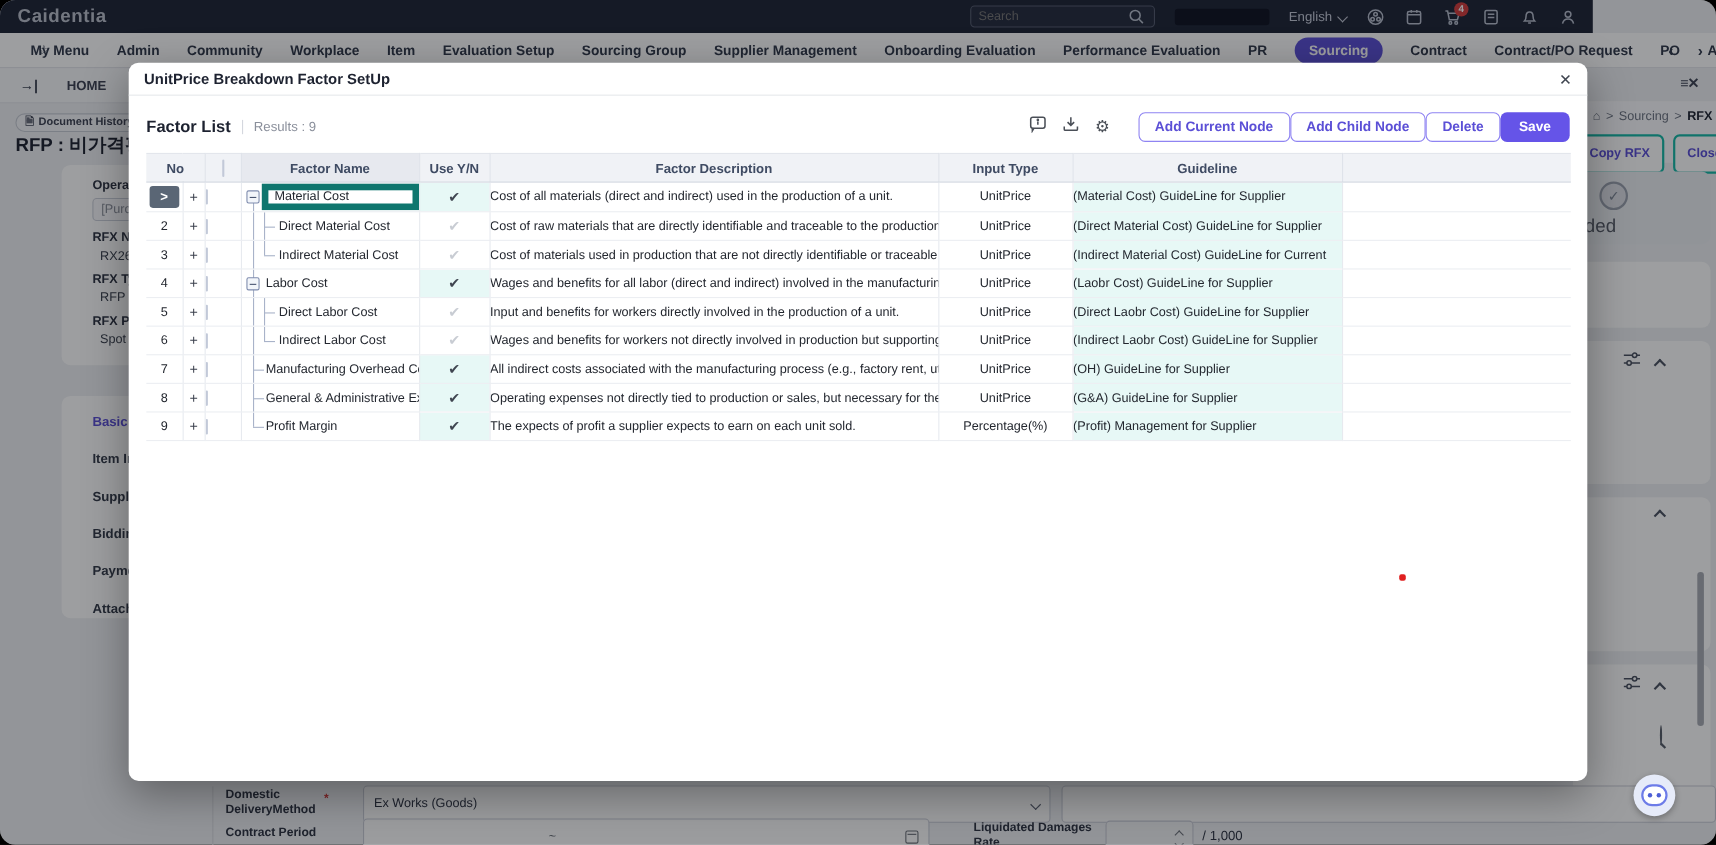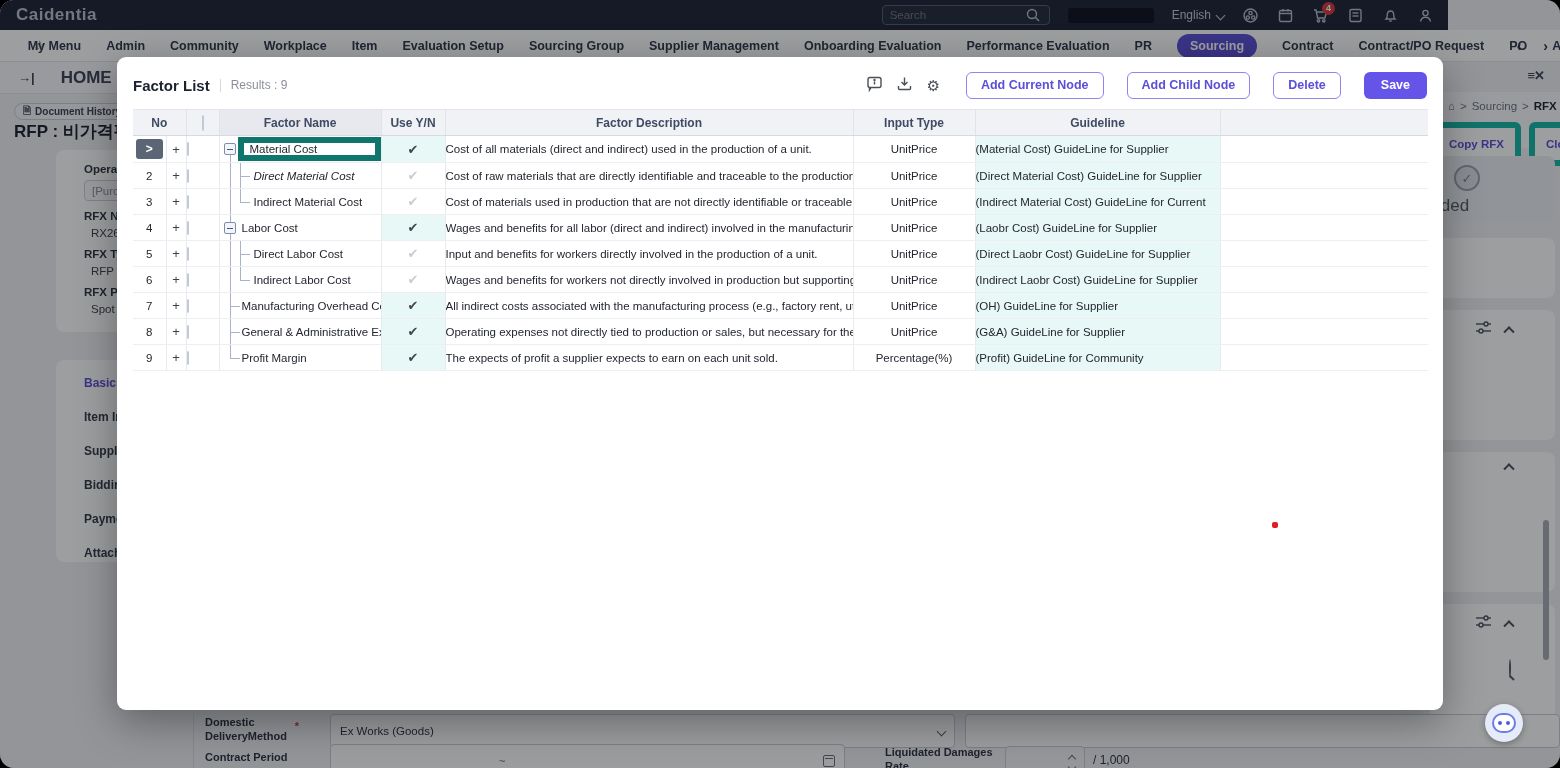--- a/index.html
+++ b/index.html
@@ -23,21 +23,21 @@
   .burger { width:20px; height:14px; margin:0 18px 0 16px; display:flex; flex-direction:column; justify-content:space-between; }
   .burger span { height:2.2px; background:#3c4252; border-radius:1px; }
   .nav-items { display:flex; align-items:center; gap:25px; font-size:12.5px; font-weight:700; color:#2f3749; white-space:nowrap; }
   .nav-item { cursor:default; }
   .nav-item.active { background:#5b4fd6; color:#fff; padding:5px 13px; border-radius:14px; }
   .nav-star { color:#2f3749; font-size:13px; margin-right:-18px; }
   .nav-arrows { position:absolute; right:12px; display:flex; gap:22px; color:#2f3749; font-size:14px; font-weight:700; }
 
   .tabstrip { position:absolute; left:0; top:62px; width:420px; height:32px; background:#f7f8fa; border-bottom:1px solid #e2e4e9; display:flex; align-items:center; color:#3c4252; }
   .collapse-ic { margin-left:18px; font-size:13px; font-weight:700; }
-  .home-tab { margin-left:26px; font-size:17px; font-weight:700; }
+  .home-tab { margin-left:26px; font-size:12px; font-weight:700; }
   .tab-star { margin-left:22px; font-size:12px; color:#6b7280; }
 
   .doc-hist { position:absolute; left:14px; top:103px; height:17px; border:1px solid #c7cbd4; border-radius:9px; background:#f4f5f8; display:flex; align-items:center; gap:4px; padding:0 8px; font-size:10px; font-weight:700; color:#3c4252; }
   .bg-title { position:absolute; left:14px; top:120px; font-size:17px; font-weight:700; color:#1d2230; white-space:nowrap; }
 
   .card { position:absolute; background:#fff; border-radius:8px; }
   .fields-card { left:56px; top:150px; width:260px; height:182px; padding:13px 0 0 28px; }
   .f-label { font-size:11.5px; font-weight:700; color:#2d3342; margin-top:9px; }
   .f-label:first-child { margin-top:0; }
   .req { color:#d03a3a; margin-left:3px; }
@@ -46,21 +46,21 @@
 
   .sections-card { left:56px; top:360px; width:260px; height:202px; padding:16px 0 0 28px; }
   .side-sec { font-size:12px; font-weight:700; color:#333a48; margin-bottom:20px; white-space:nowrap; }
   .side-sec.active { color:#5b4fd6; }
 
   .rt-icon { position:absolute; right:16px; top:68px; font-size:13px; font-weight:700; color:#3c4252; letter-spacing:-1px; }
   .pagehead-right { position:absolute; left:1400px; top:92px; width:160px; height:56px; background:#fbfbfd; border-radius:0 0 0 8px; }
   .breadcrumb { position:absolute; left:1448px; top:100px; font-size:11.5px; color:#6b7280; display:flex; gap:5px; align-items:center; white-space:nowrap; }
   .breadcrumb b { color:#1d2230; }
   .bc-actions { position:absolute; left:1432px; top:122px; display:flex; gap:8px; }
-  .btn-outline-sm { height:22px; border:6px solid #14b8a6; color:#5b4fd6; background:#fff; border-radius:6px; font-size:11.5px; font-weight:700; display:flex; align-items:center; padding:16px 11px; white-space:nowrap; }
+  .btn-outline-sm { height:22px; border:2px solid #14b8a6; color:#5b4fd6; background:#fff; border-radius:6px; font-size:11.5px; font-weight:700; display:flex; align-items:center; padding:16px 11px; white-space:nowrap; }
   .status-card { left:1420px; top:156px; width:135px; height:66px; background:#eceef2; }
   .status-circ { position:absolute; left:34px; top:9px; width:26px; height:26px; border-radius:50%; background:#dfe2e8; border:2px solid #9aa1ae; color:#7d8594; font-size:13px; display:flex; align-items:center; justify-content:center; }
   .status-lbl { position:absolute; left:0; top:40px; width:96px; text-align:left; font-size:17px; color:#555b66; }
   .rp1 { left:1430px; top:238px; width:125px; height:60px; }
   .rp2 { left:1430px; top:310px; width:125px; height:130px; }
   .rp3 { left:1430px; top:452px; width:125px; height:140px; }
   .rp4 { left:1430px; top:604px; width:125px; height:120px; }
   .panel-icons { position:absolute; right:42px; top:10px; display:flex; gap:14px; align-items:center; color:#4a5160; }
   .sliders svg { width:15px; height:13px; stroke:#4a5160; stroke-width:1.4; fill:none; }
   .chevron-up { width:8px; height:8px; border-left:2px solid #4a5160; border-top:2px solid #4a5160; transform:rotate(45deg) translate(2px,2px); }
@@ -85,21 +85,21 @@
   .modal { position:absolute; left:117px; top:57px; width:1326px; height:653px; background:#fff; border-radius:9px; z-index:50; box-shadow:0 12px 40px rgba(0,0,0,.35); }
   .m-head { height:30px; border-bottom:1px solid #e6e8ec; display:flex; align-items:center; padding:0 14px; }
   .m-title { font-size:13.5px; font-weight:700; color:#1d2230; }
   .m-close { margin-left:auto; font-size:14px; color:#3f4550; cursor:pointer; }
   .m-toolbar { display:flex; align-items:center; margin:14px 16px 10px 16px; height:28px; }
   .fl-title { font-size:15px; font-weight:700; color:#1d2230; }
   .fl-div { width:1px; height:13px; background:#d4d7de; margin:0 10px; }
   .fl-results { font-size:12px; color:#8a8f9b; }
   .tb-icons { margin-left:auto; display:flex; align-items:center; gap:13px; margin-right:14px; }
   .tb-icons svg { width:17px; height:17px; stroke:#4a4f57; fill:none; stroke-width:1.4; }
-  .m-btns { display:flex; gap:23px;padding-left:12px; }
+  .m-btns { display:flex; gap:0;padding-left:12px; }
   .btn-outline { height:27px; border:1px solid #8f84f2; color:#5b4fd6; background:#fff; border-radius:6px; font-size:12.5px; font-weight:700; display:flex; align-items:center; padding:0 14px; cursor:pointer; white-space:nowrap; }
   .btn-primary { height:27px; border:none; background:#6554e8; color:#fff; border-radius:6px; font-size:12.5px; font-weight:700; display:flex; align-items:center; padding:0 17px; cursor:pointer; }
 
   table.factor { border-collapse:collapse; table-layout:fixed; width:1295px; margin-left:16px; font-size:11.5px; color:#23272f; }
   table.factor th { height:26px; background:#f0f2f6; color:#3f4b63; font-size:12px; font-weight:700; border-right:1px solid #dfe3ea; border-top:1px solid #e3e6ec; border-bottom:1px solid #d4d9e2; }
   table.factor th.fn-h { background:#e7e9ef; }
   table.factor th:last-child, table.factor td:last-child { border-right:none; }
   table.factor td { height:26px; border-right:1px solid #e7eaef; border-bottom:1px solid #eceef2; padding:0; overflow:hidden; white-space:nowrap; }
   td.c { text-align:center; }
   td.desc, td.guide { padding-left:7px; }
@@ -315,20 +315,24 @@
           <i class="up"></i>
           <i class="dn"></i>
         </span>
     </div>
     <div class="bf-label" style="left:976px; top:43px; font-weight:400; font-size:12px;">/ 1,000</div>
   </div>
 
   <div class="dim"></div>
 
   <div class="modal">
+    <div class="m-head">
+      <span class="m-title">UnitPrice Breakdown Factor SetUp</span>
+      <span class="m-close">✕</span>
+    </div>
 
     <div class="m-toolbar">
       <span class="fl-title">Factor List</span>
       <span class="fl-div"></span>
       <span class="fl-results">Results : 9</span>
       <span class="tb-icons">
         <span><svg viewBox="0 0 17 17">
               <rect x="2" y="2.5" width="13" height="10" rx="2"></rect>
               <path d="M5 12.5l-1.5 2.5v-2.5"></path>
               <line x1="8.5" y1="6.5" x2="8.5" y2="9.5"></line>
@@ -391,21 +395,21 @@
             <td></td>
           </tr>
           <tr>
             <td class="c">2</td>
             <td class="plus">+</td>
             <td><span class="chk"></span></td>
             <td class="name">
               <i class="tln" style="left: 10px; top: 0px; height: 26px; width: 1px;"></i>
               <i class="tln" style="left: 20px; top: 0px; height: 26px; width: 1px;"></i>
               <i class="tln" style="left: 20px; top: 13px; width: 10px; height: 1px;"></i>
-              <span class="name-txt" style="left: 34px; font-style: italic;">Direct Material Cost</span>
+              <span class="name-txt" style="left: 34px;">Direct Material Cost</span>
             </td>
             <td class="c use"><span class="ck light">✔</span></td>
             <td class="desc">Cost of raw materials that are directly identifiable and traceable to the production of a</td>
             <td class="c">UnitPrice</td>
             <td class="guide">(Direct Material Cost) GuideLine for Supplier</td>
             <td></td>
           </tr>
           <tr>
             <td class="c">3</td>
             <td class="plus">+</td>
@@ -504,21 +508,21 @@
             <td class="plus">+</td>
             <td><span class="chk"></span></td>
             <td class="name">
               <i class="tln" style="left: 10px; top: 0px; height: 13px; width: 1px;"></i>
               <i class="tln" style="left: 10px; top: 13px; width: 10px; height: 1px;"></i>
               <span class="name-txt" style="left: 22px;">Profit Margin</span>
             </td>
             <td class="c use strong"><span class="ck strong">✔</span></td>
             <td class="desc">The expects of profit a supplier expects to earn on each unit sold.</td>
             <td class="c">Percentage(%)</td>
-            <td class="guide">(Profit) GuideLine for Community</td>
+            <td class="guide">(Profit) Management for Supplier</td>
             <td></td>
           </tr>
         </tbody>
     </table>
   </div>
 
   <div class="red-dot"></div>
   <div class="bot">
       <div class="bot-face"></div>
     </div>

